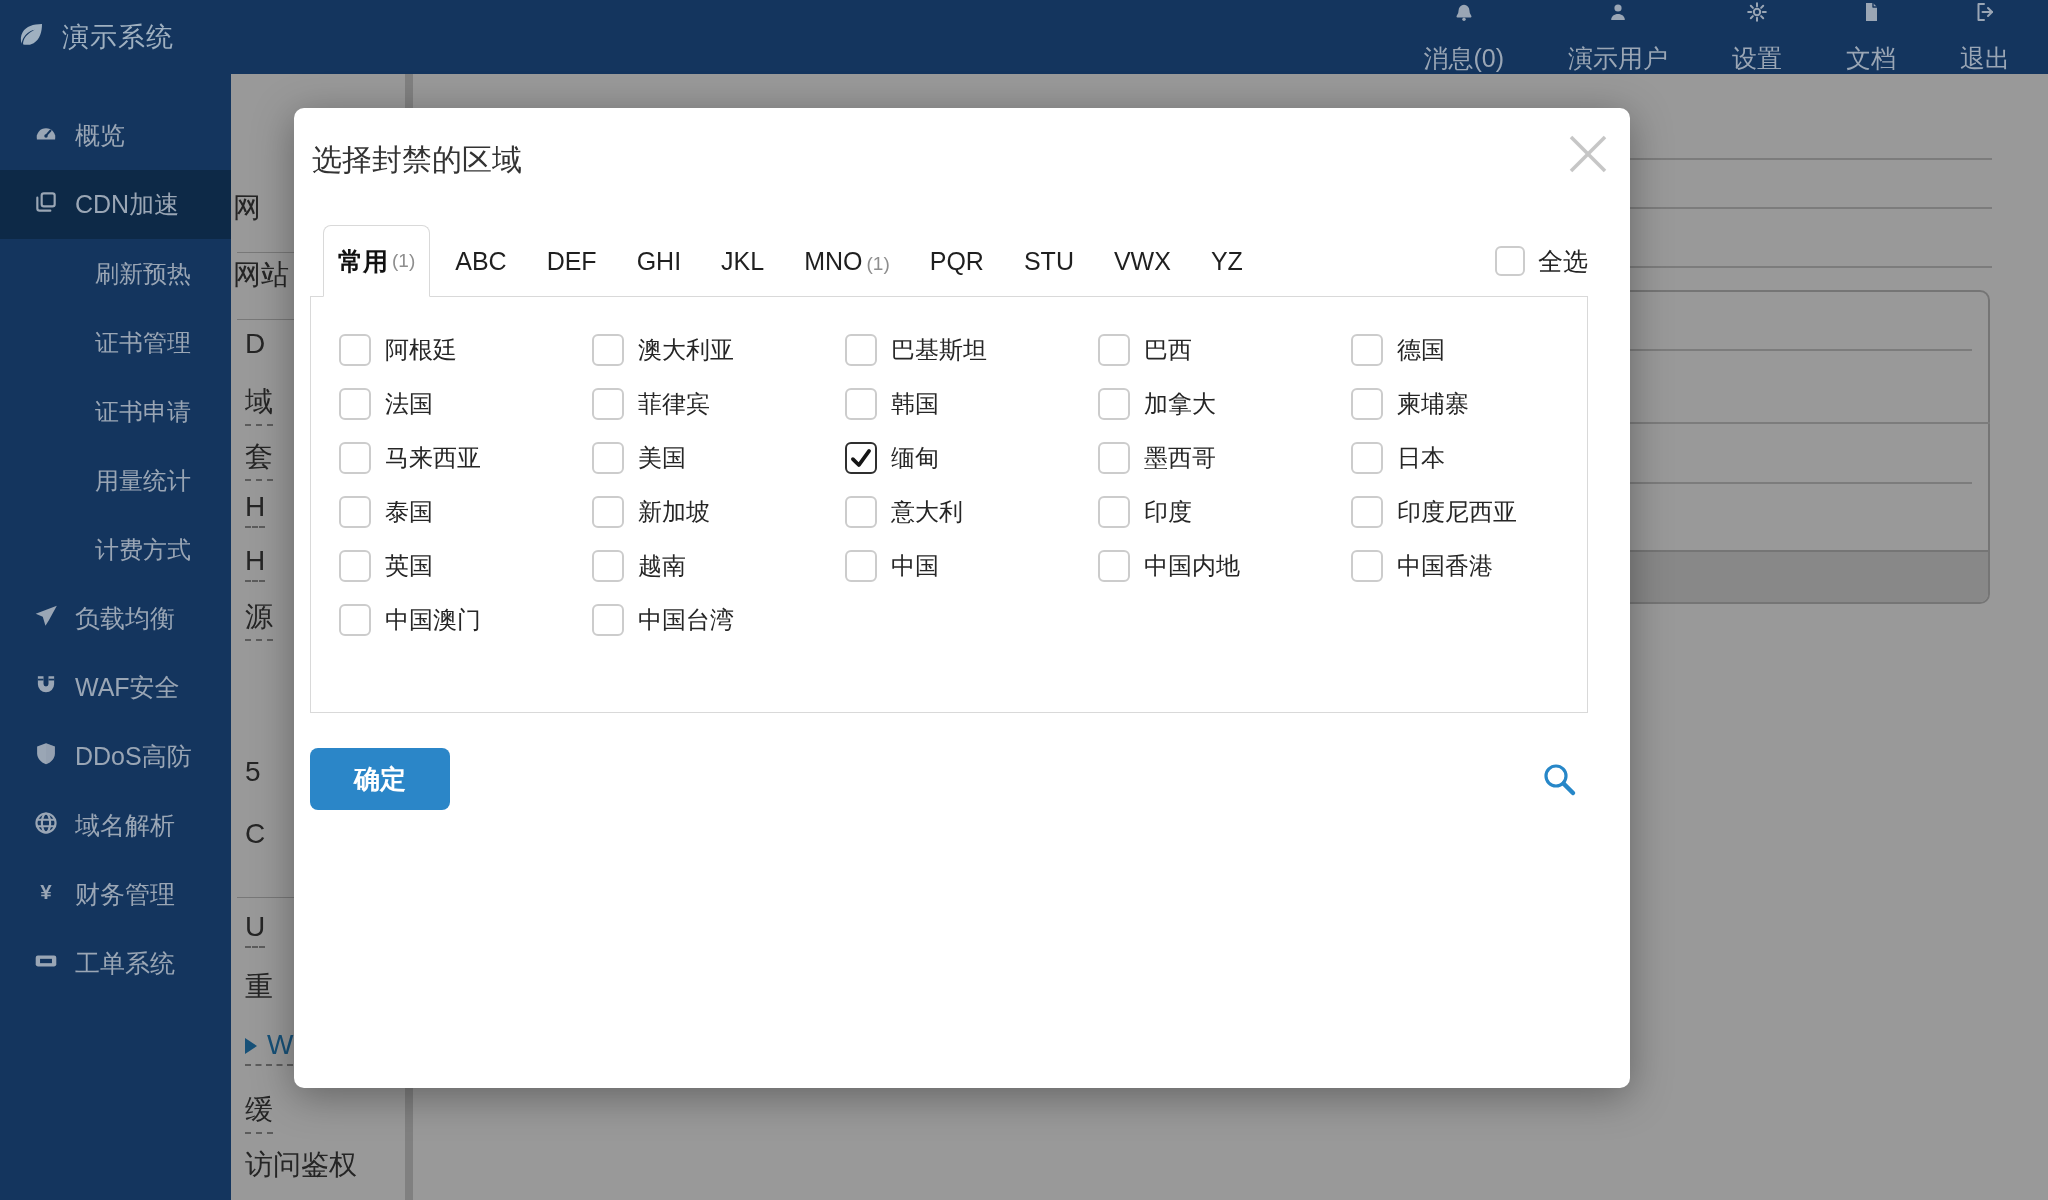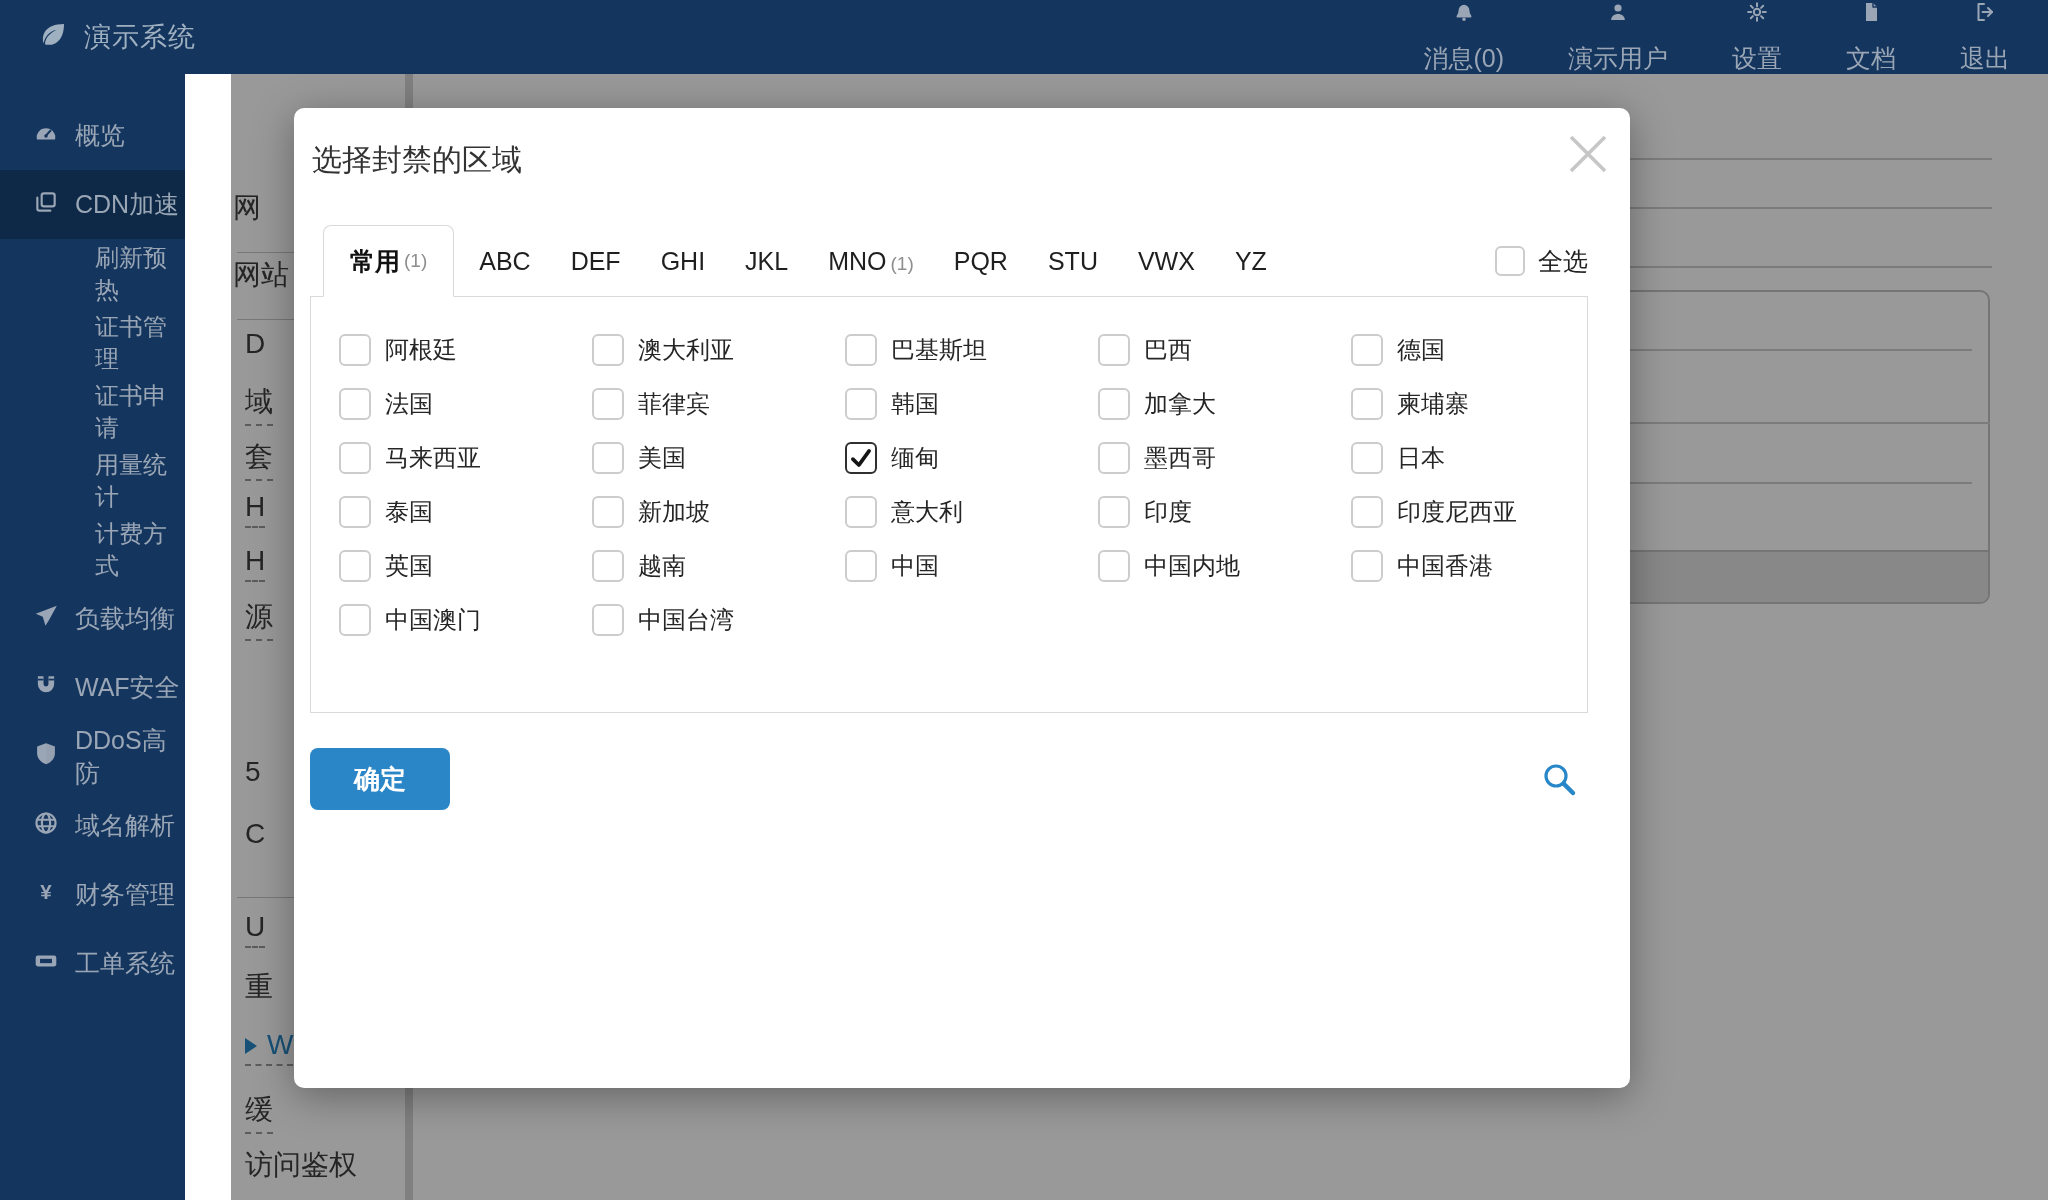--- a/index.html
+++ b/index.html
@@ -9,28 +9,28 @@
     --accent:#2787c8;
     --confirm-blue:#2b86c8;
   }
   *{box-sizing:border-box;margin:0;padding:0;}
   html,body{width:2048px;height:1200px;overflow:hidden;}
   body{font-family:"Liberation Sans","DejaVu Sans",sans-serif;background:#fff;position:relative;}
 
   
   .navbar{position:absolute;left:0;top:0;width:2048px;height:74px;background:var(--navbar-bg);
     display:flex;align-items:center;z-index:5;}
-  .brand{display:flex;align-items:center;gap:16px;padding-left:16px;color:#9fb0c0;margin-left:22px;}
+  .brand{display:flex;align-items:center;gap:16px;padding-left:16px;color:#9fb0c0;}
   .brand-name{font-size:27px;letter-spacing:1px;}
   .nav-items{margin-left:auto;display:flex;align-items:center;gap:64px;padding-right:38px;}
   .nav-item{display:flex;align-items:center;gap:12px;color:var(--nav-text);font-size:25px;cursor:pointer;flex-direction:column;}
   .nav-item svg{flex:0 0 auto;}
 
   
-  .sidebar{position:absolute;left:0;top:74px;width:185px;height:1126px;background:var(--navbar-bg);
+  .sidebar{position:absolute;left:0;top:74px;width:231px;height:1126px;background:var(--navbar-bg);
     padding-top:27px;z-index:4;}
   .side-item{height:69px;display:flex;align-items:center;gap:16px;padding-left:33px;
     color:var(--nav-text);font-size:25px;cursor:pointer;}
   .side-item.sub{padding-left:95px;font-size:24px;}
   .side-item.active{background:var(--active-item-bg);}
   .side-item svg{flex:0 0 auto;}
 
   
   .content{position:absolute;left:231px;top:74px;width:1817px;height:1126px;background:#fff;}
   .bg-submenu{position:absolute;left:0;top:0;width:174px;height:1126px;background:#fff;}
@@ -51,21 +51,21 @@
     border-radius:0 0 8px 8px;border-top:2px solid #c4c4c4;}
   .overlay{position:absolute;inset:0;background:rgba(0,0,0,0.4);z-index:2;}
 
   
   .modal{position:absolute;left:294px;top:108px;width:1336px;height:980px;background:#fff;
     border-radius:10px;box-shadow:0 8px 40px rgba(0,0,0,0.35);z-index:10;}
   .modal-title{position:absolute;left:18px;top:32px;font-size:30px;color:#333;}
   .modal-close{position:absolute;top:22px;right:18px;width:48px;height:48px;cursor:pointer;}
   .tabbar{position:absolute;left:16px;right:42px;top:117px;height:72px;display:flex;align-items:center;z-index:2;}
   .tab{margin-left:40px;font-size:25px;color:#1f1f1f;cursor:pointer;white-space:nowrap;}
-  .tab-active{margin-left:13px;height:72px;display:flex;align-items:center;padding:0 26px;
+  .tab-active{margin-left:13px;height:72px;display:flex;align-items:center;padding:0 14px;
     background:#fff;border:1px solid #d9d9d9;border-bottom:1px solid #fff;border-radius:8px 8px 0 0;
     font-size:25px;font-weight:bold;color:#111;cursor:pointer;}
   .tab-active + .tab{margin-left:25px;}
   .tab-count{font-size:19px;color:#8e8e8e;font-weight:normal;margin-left:4px;}
   .select-all{margin-left:auto;display:flex;align-items:center;gap:13px;cursor:pointer;}
   .select-all .cb{width:30px;height:30px;}
   .select-all-label{font-size:25px;color:#222;}
   .region-box{position:absolute;left:16px;right:42px;top:188px;height:417px;
     border:1px solid #d9d9d9;background:#fff;z-index:1;}
   .region-grid{display:grid;grid-template-columns:repeat(5,253px);grid-auto-rows:54px;

